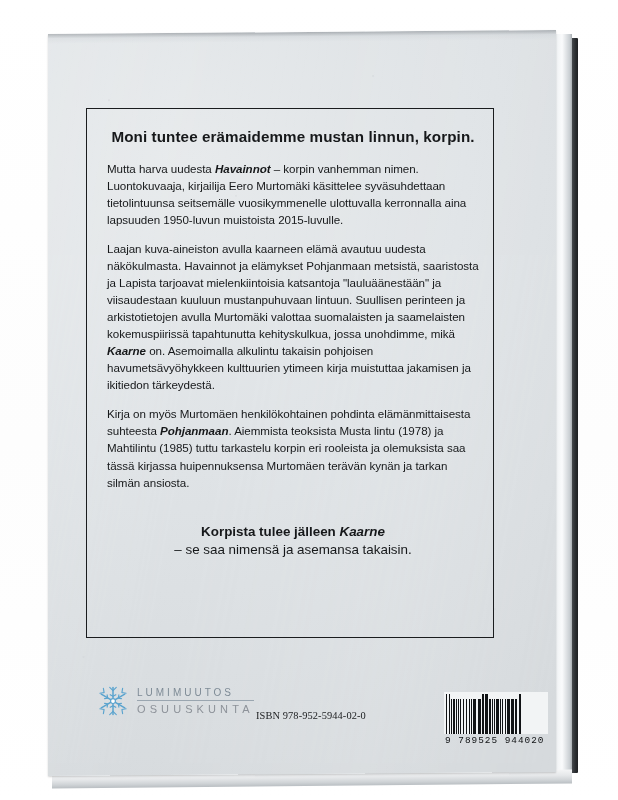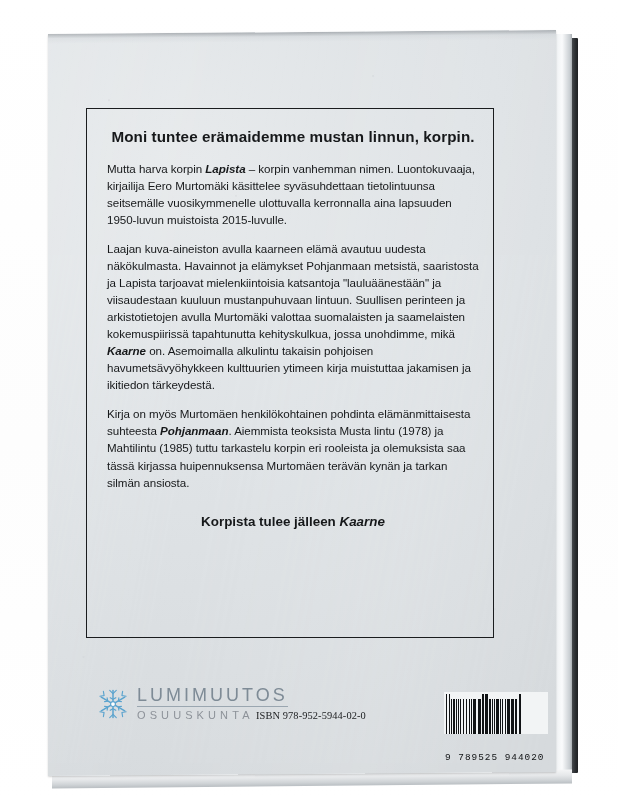--- a/index.html
+++ b/index.html
@@ -155,21 +155,21 @@
   .para .it {
     font-style: italic;
     font-weight: 700;
   }
 
   .closing {
     text-align: center;
     font-size: 13.4px;
     font-weight: 700;
     line-height: 1.38;
-    margin: 22px 0 0 0;
+    margin: 32px 0 0 0;
   }
   .closing .it { font-style: italic; font-weight: 700; }
   .closing .l2 { font-weight: 400; }
 
   
   #footer {
     position: absolute;
     left: 38px;
     top: 648px;
     width: 450px;
@@ -184,21 +184,21 @@
     display: flex;
     align-items: center;
     gap: 9px;
   }
 
   #snowflake-icon { width: 30px; height: 30px; display: block; }
 
   #publisher-wordmark { line-height: 1; }
 
   .pub-name {
-    font-size: 18px;
+    font-size: 10px;
     letter-spacing: 3.0px;
     color: #7e8b96;
     border-bottom: 1px solid #9aa6b0;
     padding-bottom: 2px;
     display: block;
   }
   .pub-sub {
     font-size: 11px;
     letter-spacing: 4.1px;
     color: #8d9299;
@@ -236,21 +236,21 @@
   #barcode-bars span {
     display: block;
     background: #111315;
     height: 100%;
   }
   #barcode-digits {
     font-family: "Liberation Mono", monospace;
     font-size: 9.4px;
     letter-spacing: 1.0px;
     color: #101214;
-    padding: 18px 0 0 1px;
+    padding: 1px 0 0 1px;
     white-space: nowrap;
   }
 </style>
 </head>
 <body>
 
 <div id="photo-stage">
 
   <div id="backdrop"></div>
 
@@ -262,28 +262,29 @@
 
     <div id="cover">
       <div id="cover-top-sheen"></div>
     </div>
 
     <div id="blurb-frame">
       <div id="blurb-inner">
 
         <div class="headline">Moni tuntee erämaidemme mustan linnun, korpin.</div>
 
-        <p class="para"><span>Mutta harva korpin </span><span class="it">Lapista</span><span> – korpin vanhemman nimen. Luontokuvaaja, kirjailija Eero Murtomäki käsittelee syväsuhdettaan tietolintuunsa seitsemälle vuosikymmenelle ulottuvalla kerronnalla aina lapsuuden 1950-luvun muistoista 2015-luvulle.</span></p>
+        <p class="para"><span>Mutta harva uudesta </span><span class="it">Havainnot</span><span> – korpin vanhemman nimen. Luontokuvaaja, kirjailija Eero Murtomäki käsittelee syväsuhdettaan tietolintuunsa seitsemälle vuosikymmenelle ulottuvalla kerronnalla aina lapsuuden 1950-luvun muistoista 2015-luvulle.</span></p>
         <p class="para"><span>Laajan kuva-aineiston avulla kaarneen elämä avautuu uudesta näkökulmasta. Havainnot ja elämykset Pohjanmaan metsistä, saaristosta ja Lapista tarjoavat mielenkiintoisia katsantoja "lauluäänestään" ja viisaudestaan kuuluun mustanpuhuvaan lintuun. Suullisen perinteen ja arkistotietojen avulla Murtomäki valottaa suomalaisten ja saamelaisten kokemuspiirissä tapahtunutta kehityskulkua, jossa unohdimme, mikä </span><span class="it">Kaarne</span><span> on. Asemoimalla alkulintu takaisin pohjoisen havumetsävyöhykkeen kulttuurien ytimeen kirja muistuttaa jakamisen ja ikitiedon tärkeydestä.</span></p>
         <p class="para"><span>Kirja on myös Murtomäen henkilökohtainen pohdinta elämänmittaisesta suhteesta </span><span class="it">Pohjanmaan</span><span>. Aiemmista teoksista Musta lintu (1978) ja Mahtilintu (1985) tuttu tarkastelu korpin eri rooleista ja olemuksista saa tässä kirjassa huipennuksensa Murtomäen terävän kynän  ja tarkan silmän ansiosta.</span></p>
 
         <div class="closing">
           <div>
             <span>Korpista tulee jälleen </span><span class="it">Kaarne</span>
           </div>
+          <div class="l2">– se saa nimensä ja asemansa takaisin.</div>
         </div>
 
       </div>
     </div>
 
     <div id="footer">
 
       <div id="publisher">
 
         <svg id="snowflake-icon" viewBox="0 0 64 64">

